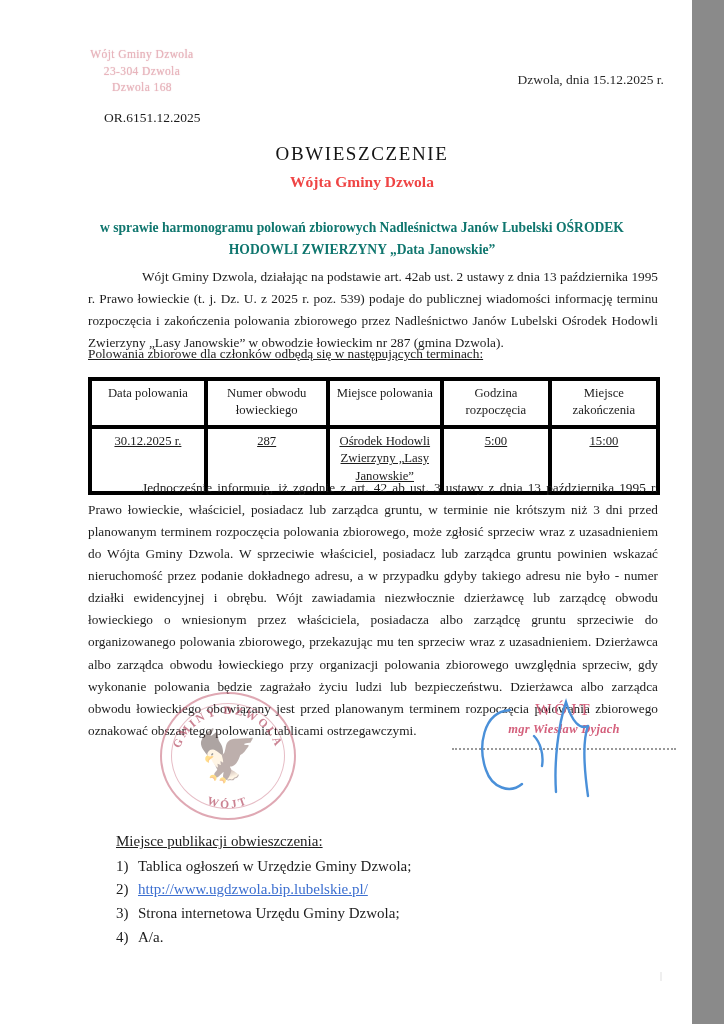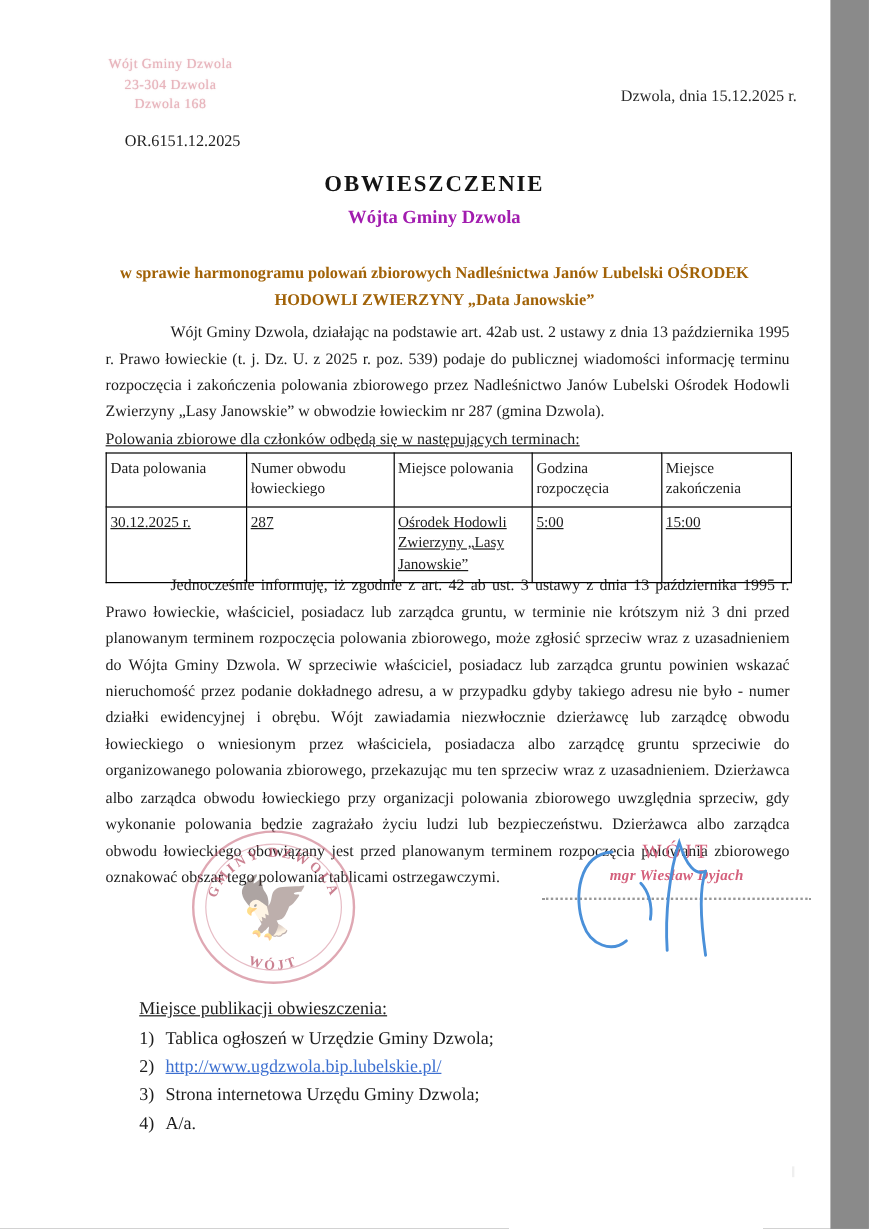--- a/index.html
+++ b/index.html
@@ -53,60 +53,60 @@
   
   .title-block {
     position: absolute;
     left: 60px;
     top: 143px;
     width: 604px;
     text-align: center;
   }
   .title-main {
     font-size: 19px;
-    font-weight: bold;
+    font-weight: normal;
     letter-spacing: 1.6px;
     color: #141414;
   }
   .title-sub {
     font-size: 15.5px;
     font-weight: bold;
     margin-top: 8px;
-    color: #a21caf;
+    color: #ef4444;
   }
   .subject-block {
     position: absolute;
     left: 62px;
     top: 217px;
     width: 600px;
     text-align: center;
     font-size: 13.6px;
     font-weight: bold;
     line-height: 1.62;
-    color: #a16207;
+    color: #0f766e;
   }
 
   
   .body-text {
     position: absolute;
     font-size: 13.3px;
     line-height: 1.66;
     text-align: justify;
     color: #1c1c1c;
   }
   .para-1 {
     left: 88px;
     top: 266px;
     width: 570px;
     text-indent: 54px;
   }
   .lead-in {
     position: absolute;
     left: 88px;
-    top: 358px;
+    top: 346px;
     font-size: 13.3px;
     text-decoration: underline;
     color: #1c1c1c;
   }
   .para-2 {
     left: 88px;
     top: 477px;
     width: 570px;
     text-indent: 54px;
   }
@@ -115,22 +115,22 @@
   .hunt-table {
     position: absolute;
     left: 88px;
     top: 377px;
     width: 572px;
     border-collapse: collapse;
     font-size: 12.7px;
     color: #1c1c1c;
   }
   .hunt-table th, .hunt-table td {
-    border: 1px solid #000000;
-    text-align: left;
+    border: 4px solid #000000;
+    text-align: center;
     vertical-align: top;
     padding: 4px 3px 6px;
     font-weight: normal;
     line-height: 1.35;
   }
   .hunt-table th { height: 30px; }
   .hunt-table td { height: 48px; text-decoration: underline; }
   .col-date   { width: 118px; }
   .col-no     { width: 124px; }
   .col-place  { width: 116px; }

